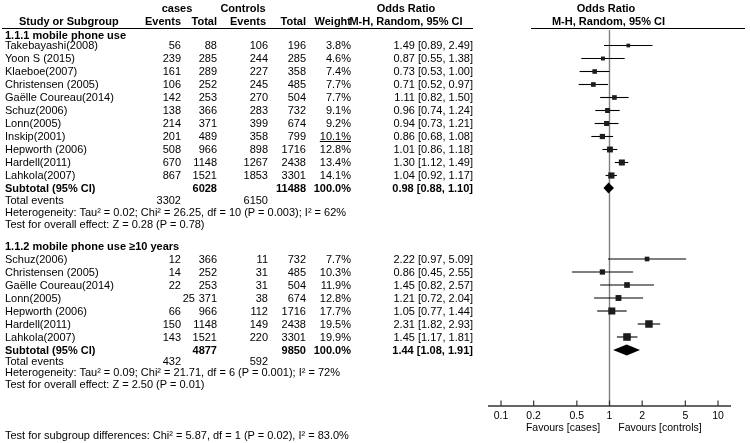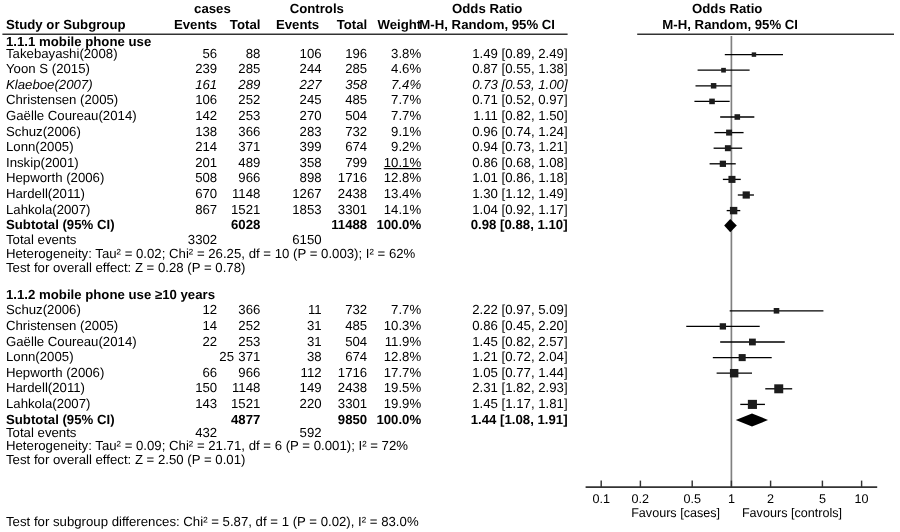--- a/index.html
+++ b/index.html
@@ -13,27 +13,27 @@
   .hline{position:absolute;height:0;border-top:1.4px solid #000;}
   svg{position:absolute;top:0;left:0;pointer-events:none;}
 </style>
 </head>
 <body>
 
 <div class="wrap">
 
   <div class="row b" style="top:2px">
     <span class="cell c" style="left:117px;width:120px">cases</span>
-    <span class="cell c" style="left:204px;width:120px">Controls</span>
+    <span class="cell c" style="left:183px;width:120px">Controls</span>
     <span class="cell c" style="left:336px;width:140px">Odds Ratio</span>
     <span class="cell c" style="left:536px;width:140px">Odds Ratio</span>
   </div>
 
   <div class="row b" style="top:15px">
-    <span class="cell" style="left:5px">Study or Subgroup</span>
+    <span class="cell" style="left:19px">Study or Subgroup</span>
     <span class="cell r" style="left:71px;width:110px">Events</span>
     <span class="cell r" style="left:107px;width:110px">Total</span>
     <span class="cell r" style="left:156px;width:110px">Events</span>
     <span class="cell r" style="left:196px;width:110px">Total</span>
     <span class="cell r" style="left:241px;width:110px">Weight</span>
     <span class="cell c" style="left:336px;width:140px">M-H, Random, 95% CI</span>
     <span class="cell c" style="left:536px;width:145px">M-H, Random, 95% CI</span>
   </div>
 
   <div class="hline" style="top:28px;left:2px;width:471px"></div>
@@ -54,21 +54,21 @@
       </div>
       <div class="row" style="top: 52px;">
         <span class="cell" style="left: 5px;">Yoon S (2015)</span>
         <span class="cell r" style="left: 71px; width: 110px;">239</span>
         <span class="cell r" style="left: 107px; width: 110px;">285</span>
         <span class="cell r" style="left: 158px; width: 110px;">244</span>
         <span class="cell r" style="left: 196px; width: 110px;">285</span>
         <span class="cell r" style="left: 241px; width: 110px;">4.6%</span>
         <span class="cell r" style="left: 363px; width: 110px;">0.87 [0.55, 1.38]</span>
       </div>
-      <div class="row" style="top: 65px; font-style: italic;">
+      <div class="row" style="top: 65px;">
         <span class="cell" style="left: 5px;">Klaeboe(2007)</span>
         <span class="cell r" style="left: 71px; width: 110px;">161</span>
         <span class="cell r" style="left: 107px; width: 110px;">289</span>
         <span class="cell r" style="left: 158px; width: 110px;">227</span>
         <span class="cell r" style="left: 196px; width: 110px;">358</span>
         <span class="cell r" style="left: 241px; width: 110px;">7.4%</span>
         <span class="cell r" style="left: 363px; width: 110px;">0.73 [0.53, 1.00]</span>
       </div>
       <div class="row" style="top: 78px;">
         <span class="cell" style="left: 5px;">Christensen (2005)</span>
@@ -172,21 +172,21 @@
         <span class="cell r" style="left: 241px; width: 110px;">7.7%</span>
         <span class="cell r" style="left: 363px; width: 110px;">2.22 [0.97, 5.09]</span>
       </div>
       <div class="row" style="top: 265.5px;">
         <span class="cell" style="left: 5px;">Christensen (2005)</span>
         <span class="cell r" style="left: 71px; width: 110px;">14</span>
         <span class="cell r" style="left: 107px; width: 110px;">252</span>
         <span class="cell r" style="left: 158px; width: 110px;">31</span>
         <span class="cell r" style="left: 196px; width: 110px;">485</span>
         <span class="cell r" style="left: 241px; width: 110px;">10.3%</span>
-        <span class="cell r" style="left: 363px; width: 110px;">0.86 [0.45, 2.20]</span>
+        <span class="cell r" style="left: 363px; width: 110px;">0.86 [0.45, 2.55]</span>
       </div>
       <div class="row" style="top: 278.5px;">
         <span class="cell" style="left: 5px;">Gaëlle Coureau(2014)</span>
         <span class="cell r" style="left: 71px; width: 110px;">22</span>
         <span class="cell r" style="left: 107px; width: 110px;">253</span>
         <span class="cell r" style="left: 158px; width: 110px;">31</span>
         <span class="cell r" style="left: 196px; width: 110px;">504</span>
         <span class="cell r" style="left: 241px; width: 110px;">11.9%</span>
         <span class="cell r" style="left: 363px; width: 110px;">1.45 [0.82, 2.57]</span>
       </div>

